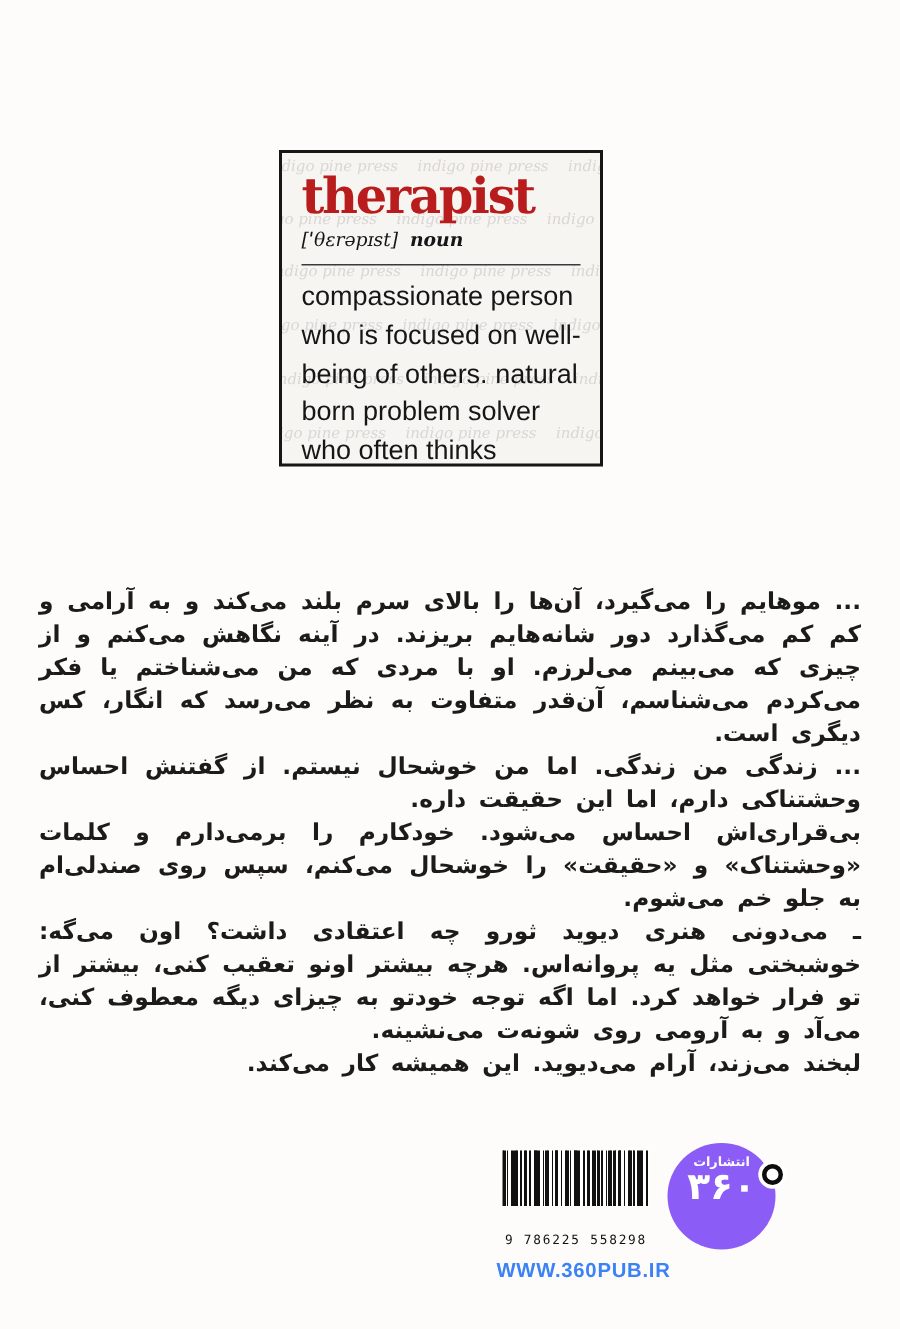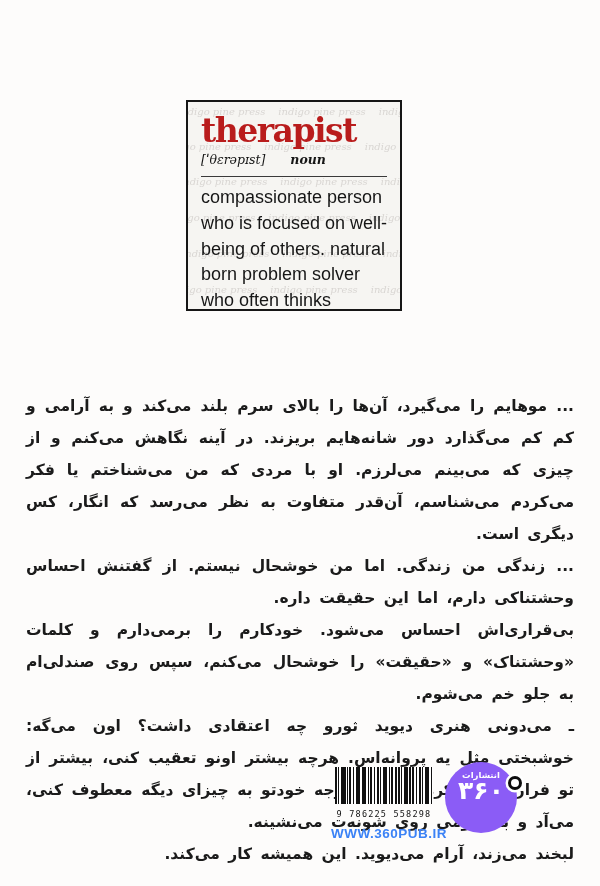--- a/index.html
+++ b/index.html
@@ -28,46 +28,46 @@
   .wm-row:nth-child(5){top:146px;left:-6px;}
   .wm-row:nth-child(6){top:182px;left:-18px;}
 
   .card-content{position:relative;padding:8px 13px 0 13px;color:#161616;}
   .word{
     font-family:"DejaVu Serif",serif;font-weight:bold;
     font-size:33px;letter-spacing:-1.5px;line-height:1.25;color:#b91c1c;
   }
   .phon{font-family:"DejaVu Serif",serif;font-size:12.5px;margin-top:1px;}
   .phon .ipa{font-style:italic;text-align:center;}
-  .phon .pos{font-weight:bold;font-style:italic;margin-left:21px;}
+  .phon .pos{font-weight:bold;font-style:italic;margin-left:4px;}
   .rule{border:0;border-top:1.5px solid #3a3a3a;margin:9px 0 8px 0;}
   .def{font-family:Liberation Sans, sans-serif;font-size:18px;line-height:1.43;width:192px;}
   .see{font-family:"DejaVu Serif",serif;font-style:italic;font-size:11px;margin-top:11px;white-space:nowrap;}
 
   
   .fa-text{
     position:absolute;top:390px;right:26px;left:26px;
     direction:rtl;text-align:justify;
     font-family:"DejaVu Sans",sans-serif;font-weight:bold;
-    font-size:15.5px;line-height:32px;word-spacing:3px;color:#1b1b1b;
+    font-size:15.5px;line-height:22px;word-spacing:3px;color:#1b1b1b;
   }
   .fa-text p{margin:0;}
 
   
   .barcode-block{position:absolute;left:331px;top:767px;width:106px;text-align:center;}
   .bars{
     width:98px;height:37px;margin:0 auto;background-color:#fff;
     background-image:
       repeating-linear-gradient(90deg,#111 0 1px,transparent 1px 3px),
       repeating-linear-gradient(90deg,#111 0 2px,transparent 2px 7px),
       repeating-linear-gradient(90deg,transparent 0 9px,#111 9px 10.5px,transparent 10.5px 13px);
   }
   .digits{
     font-family:"DejaVu Sans Mono",monospace;font-size:8.5px;letter-spacing:1.2px;
-    color:#111;margin-top:5px;white-space:nowrap;
+    color:#111;margin-top:18px;white-space:nowrap;
   }
   .url{
     font-family:"Liberation Sans",sans-serif;font-weight:bold;font-size:13.5px;
     letter-spacing:0.5px;color:#3b82f6;margin-top:7px;white-space:nowrap;
   }
 
   .logo{
     position:absolute;left:445px;top:762px;width:72px;height:71px;
     background:#8b5cf6;border-radius:50%;color:#fff;text-align:center;
     direction:rtl;

